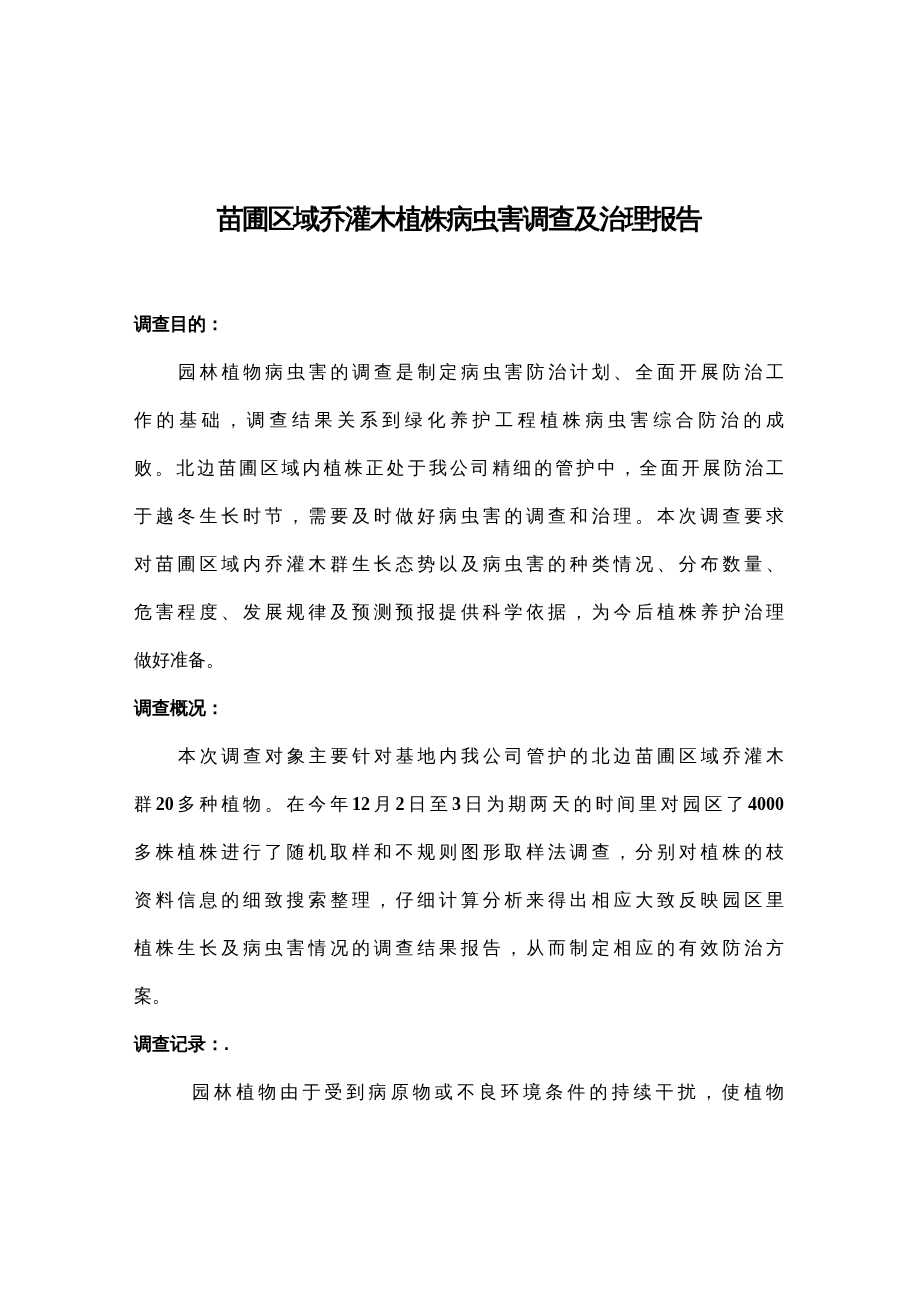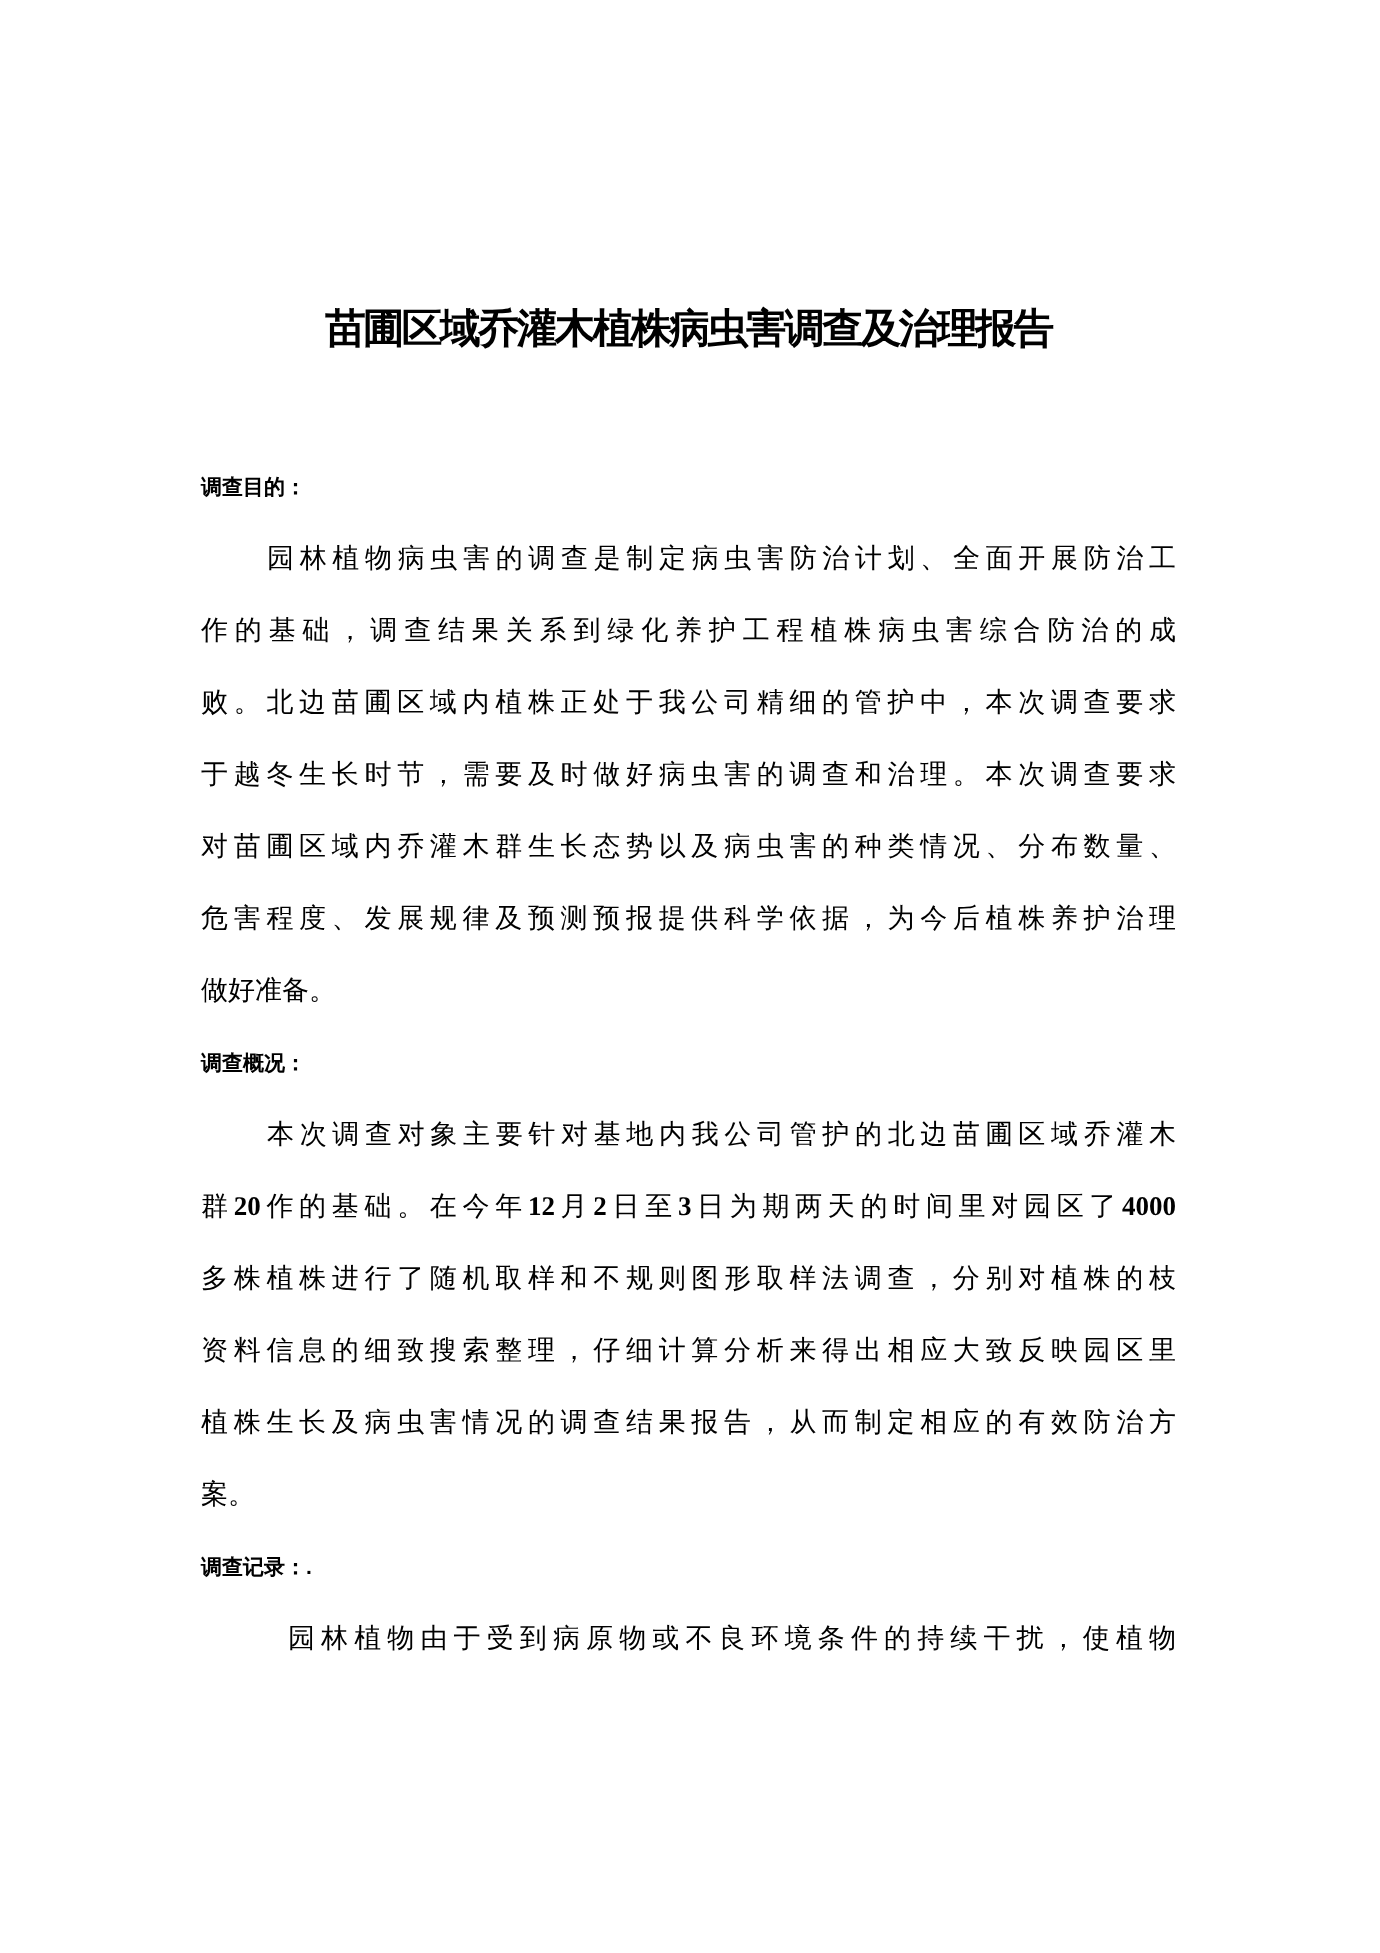--- a/index.html
+++ b/index.html
@@ -43,48 +43,48 @@
   }
   .fit {
     text-align: justify;
     text-align-last: justify;
   }
   .ind2 { text-indent: 44px; }
   .ind3 { text-indent: 58px; }
   .heading {
     font-family: "Liberation Sans", sans-serif;
     font-weight: bold;
-    font-size: 14px;
+    font-size: 18px;
   }
   .num {
     font-weight: bold;
   }
 </style>
 </head>
 <body>
 
 <div class="page">
 
   <div class="doc-title">苗圃区域乔灌木植株病虫害调查及治理报告</div>
 
   <div class="flow">
 
     <div class="line heading">调查目的：</div>
     <div class="line fit ind2">园林植物病虫害的调查是制定病虫害防治计划、全面开展防治工</div>
     <div class="line fit">作的基础，调查结果关系到绿化养护工程植株病虫害综合防治的成</div>
-    <div class="line fit">败。北边苗圃区域内植株正处于我公司精细的管护中，本次调查要求</div>
+    <div class="line fit">败。北边苗圃区域内植株正处于我公司精细的管护中，全面开展防治工</div>
     <div class="line fit">于越冬生长时节，需要及时做好病虫害的调查和治理。本次调查要求</div>
     <div class="line fit">对苗圃区域内乔灌木群生长态势以及病虫害的种类情况、分布数量、</div>
     <div class="line fit">危害程度、发展规律及预测预报提供科学依据，为今后植株养护治理</div>
     <div class="line">做好准备。</div>
 
     <div class="line heading">调查概况：</div>
     <div class="line fit ind2">本次调查对象主要针对基地内我公司管护的北边苗圃区域乔灌木</div>
     <div class="line fit">
-      <span>群</span><span class="num">20</span><span>作的基础。在今年</span><span class="num">12</span><span>月</span><span class="num">2</span><span>日至</span><span class="num">3</span><span>日为期两天的时间里对园区了</span><span class="num">4000</span>
+      <span>群</span><span class="num">20</span><span>多种植物。在今年</span><span class="num">12</span><span>月</span><span class="num">2</span><span>日至</span><span class="num">3</span><span>日为期两天的时间里对园区了</span><span class="num">4000</span>
     </div>
     <div class="line fit">多株植株进行了随机取样和不规则图形取样法调查，分别对植株的枝</div>
     <div class="line fit">资料信息的细致搜索整理，仔细计算分析来得出相应大致反映园区里</div>
     <div class="line fit">植株生长及病虫害情况的调查结果报告，从而制定相应的有效防治方</div>
     <div class="line">案。</div>
 
     <div class="line heading">调查记录：.</div>
     <div class="line fit ind3">园林植物由于受到病原物或不良环境条件的持续干扰，使植物</div>
 
   </div>

